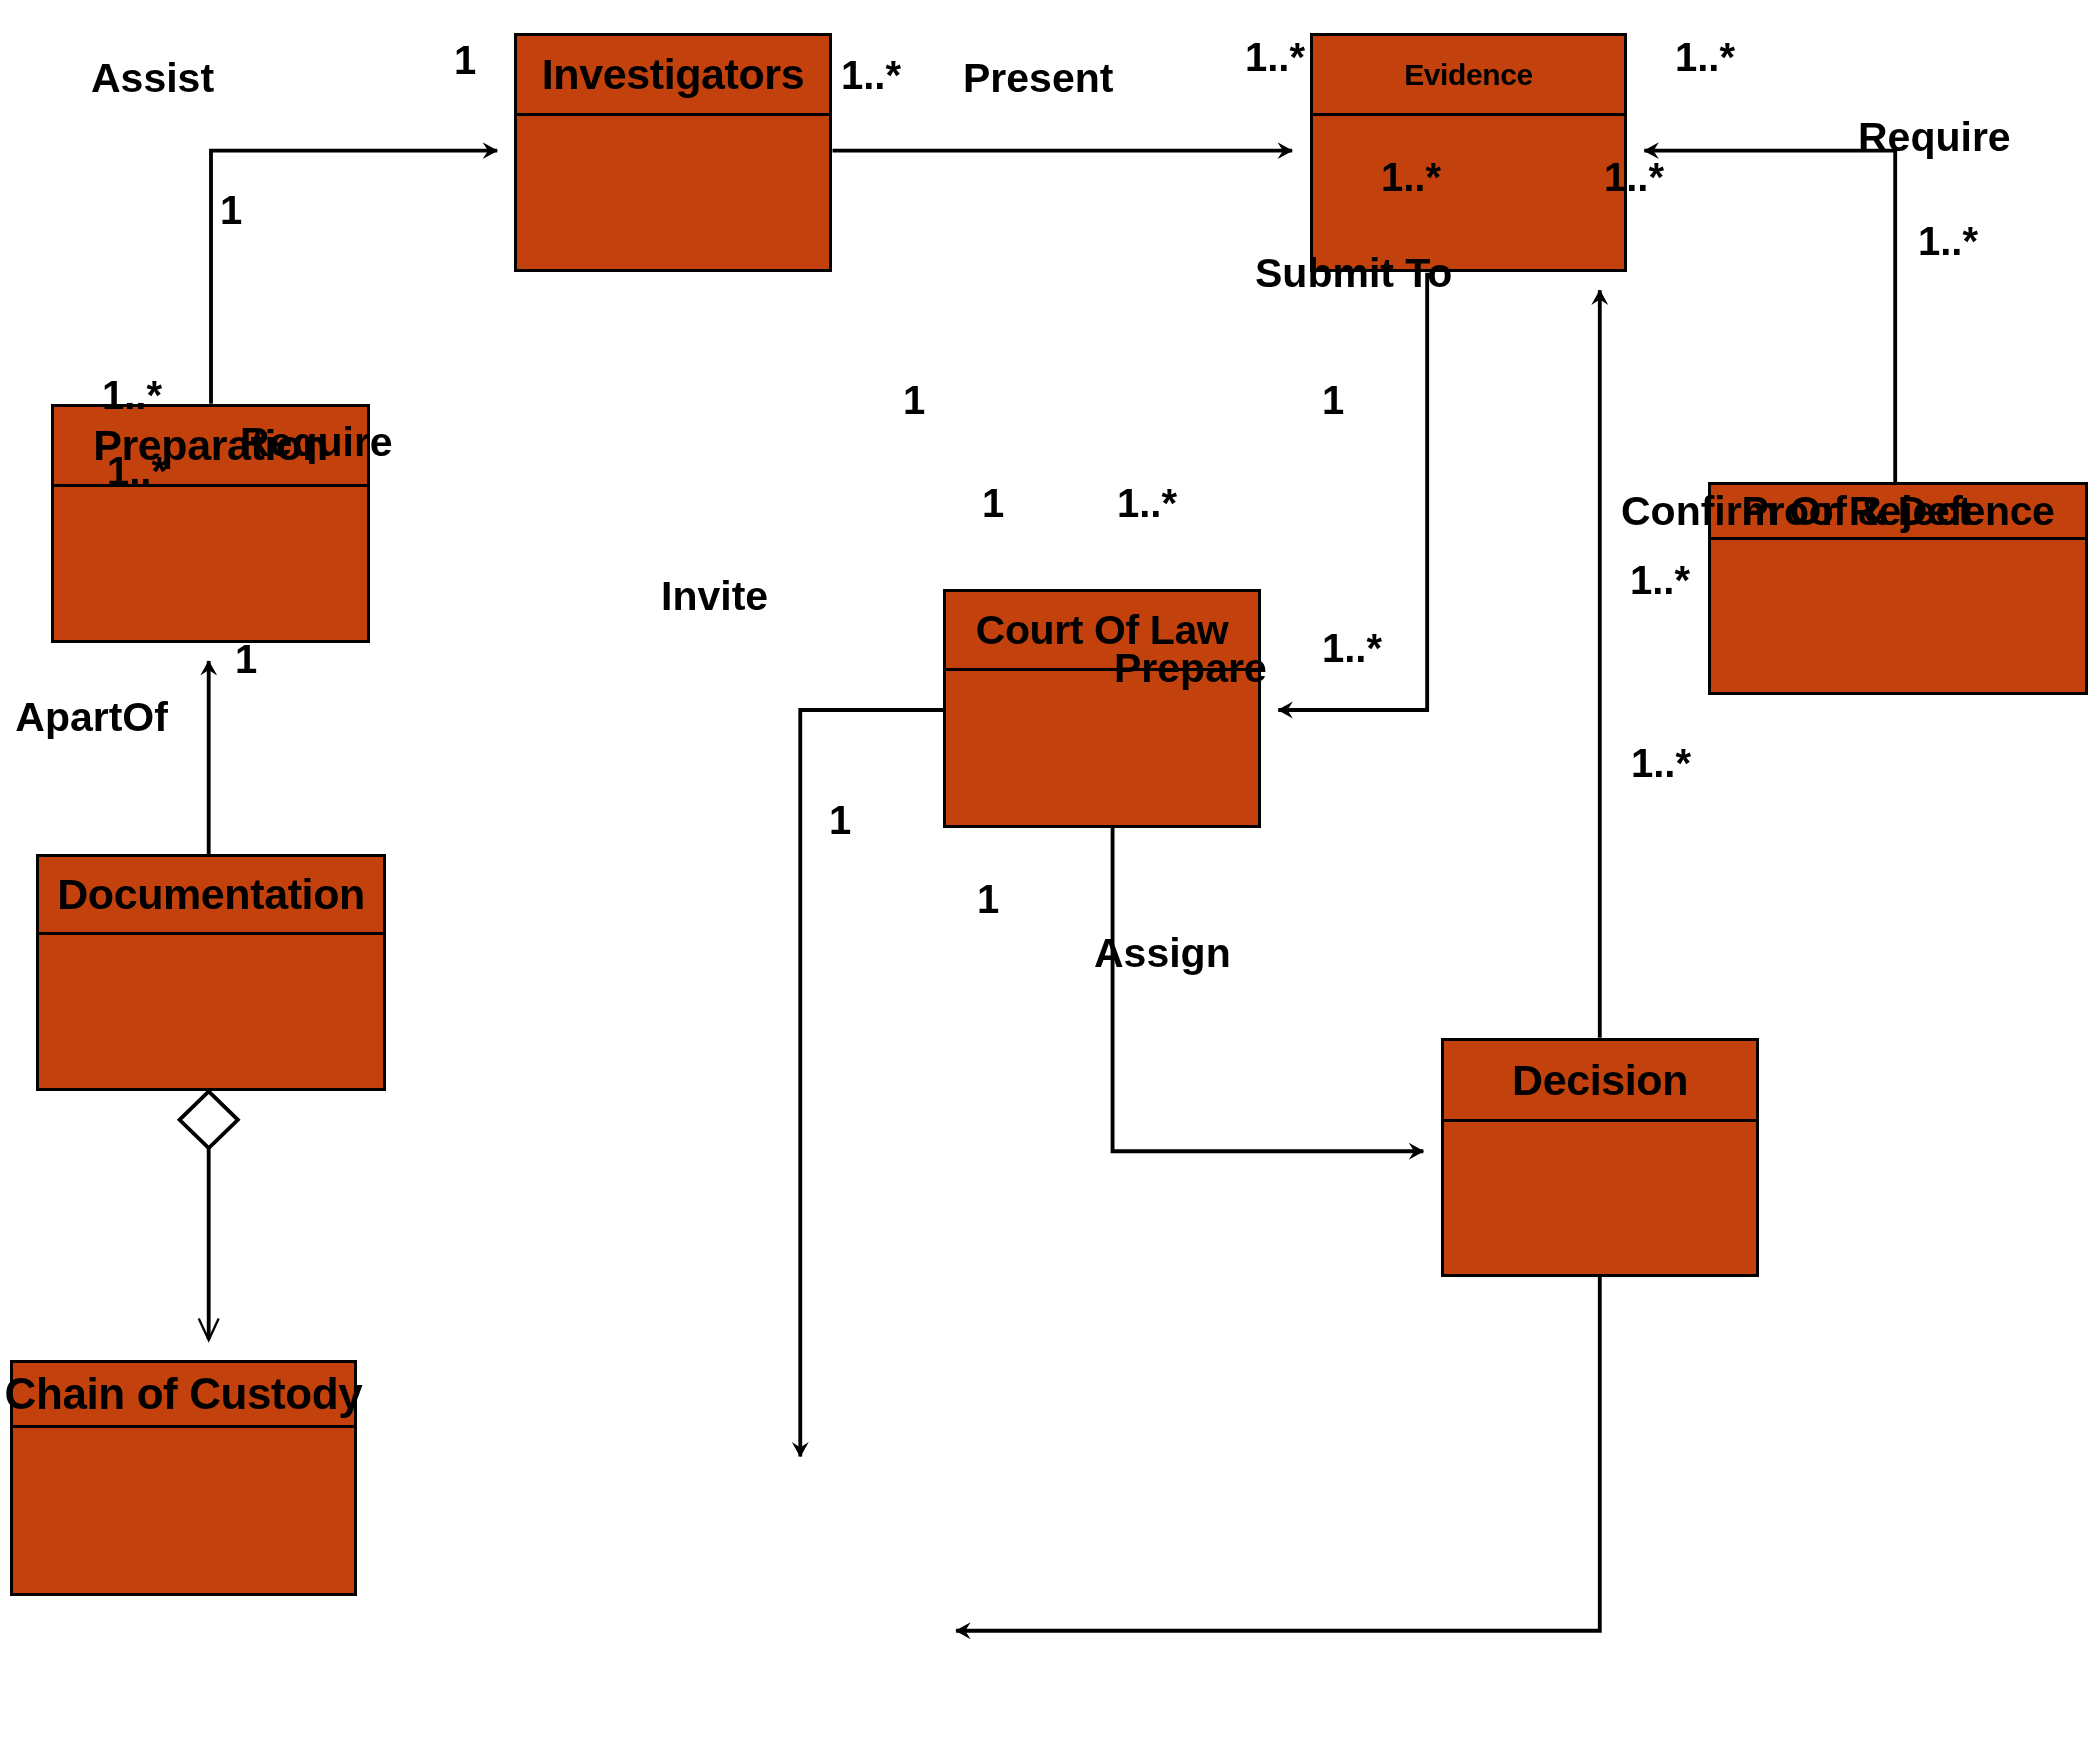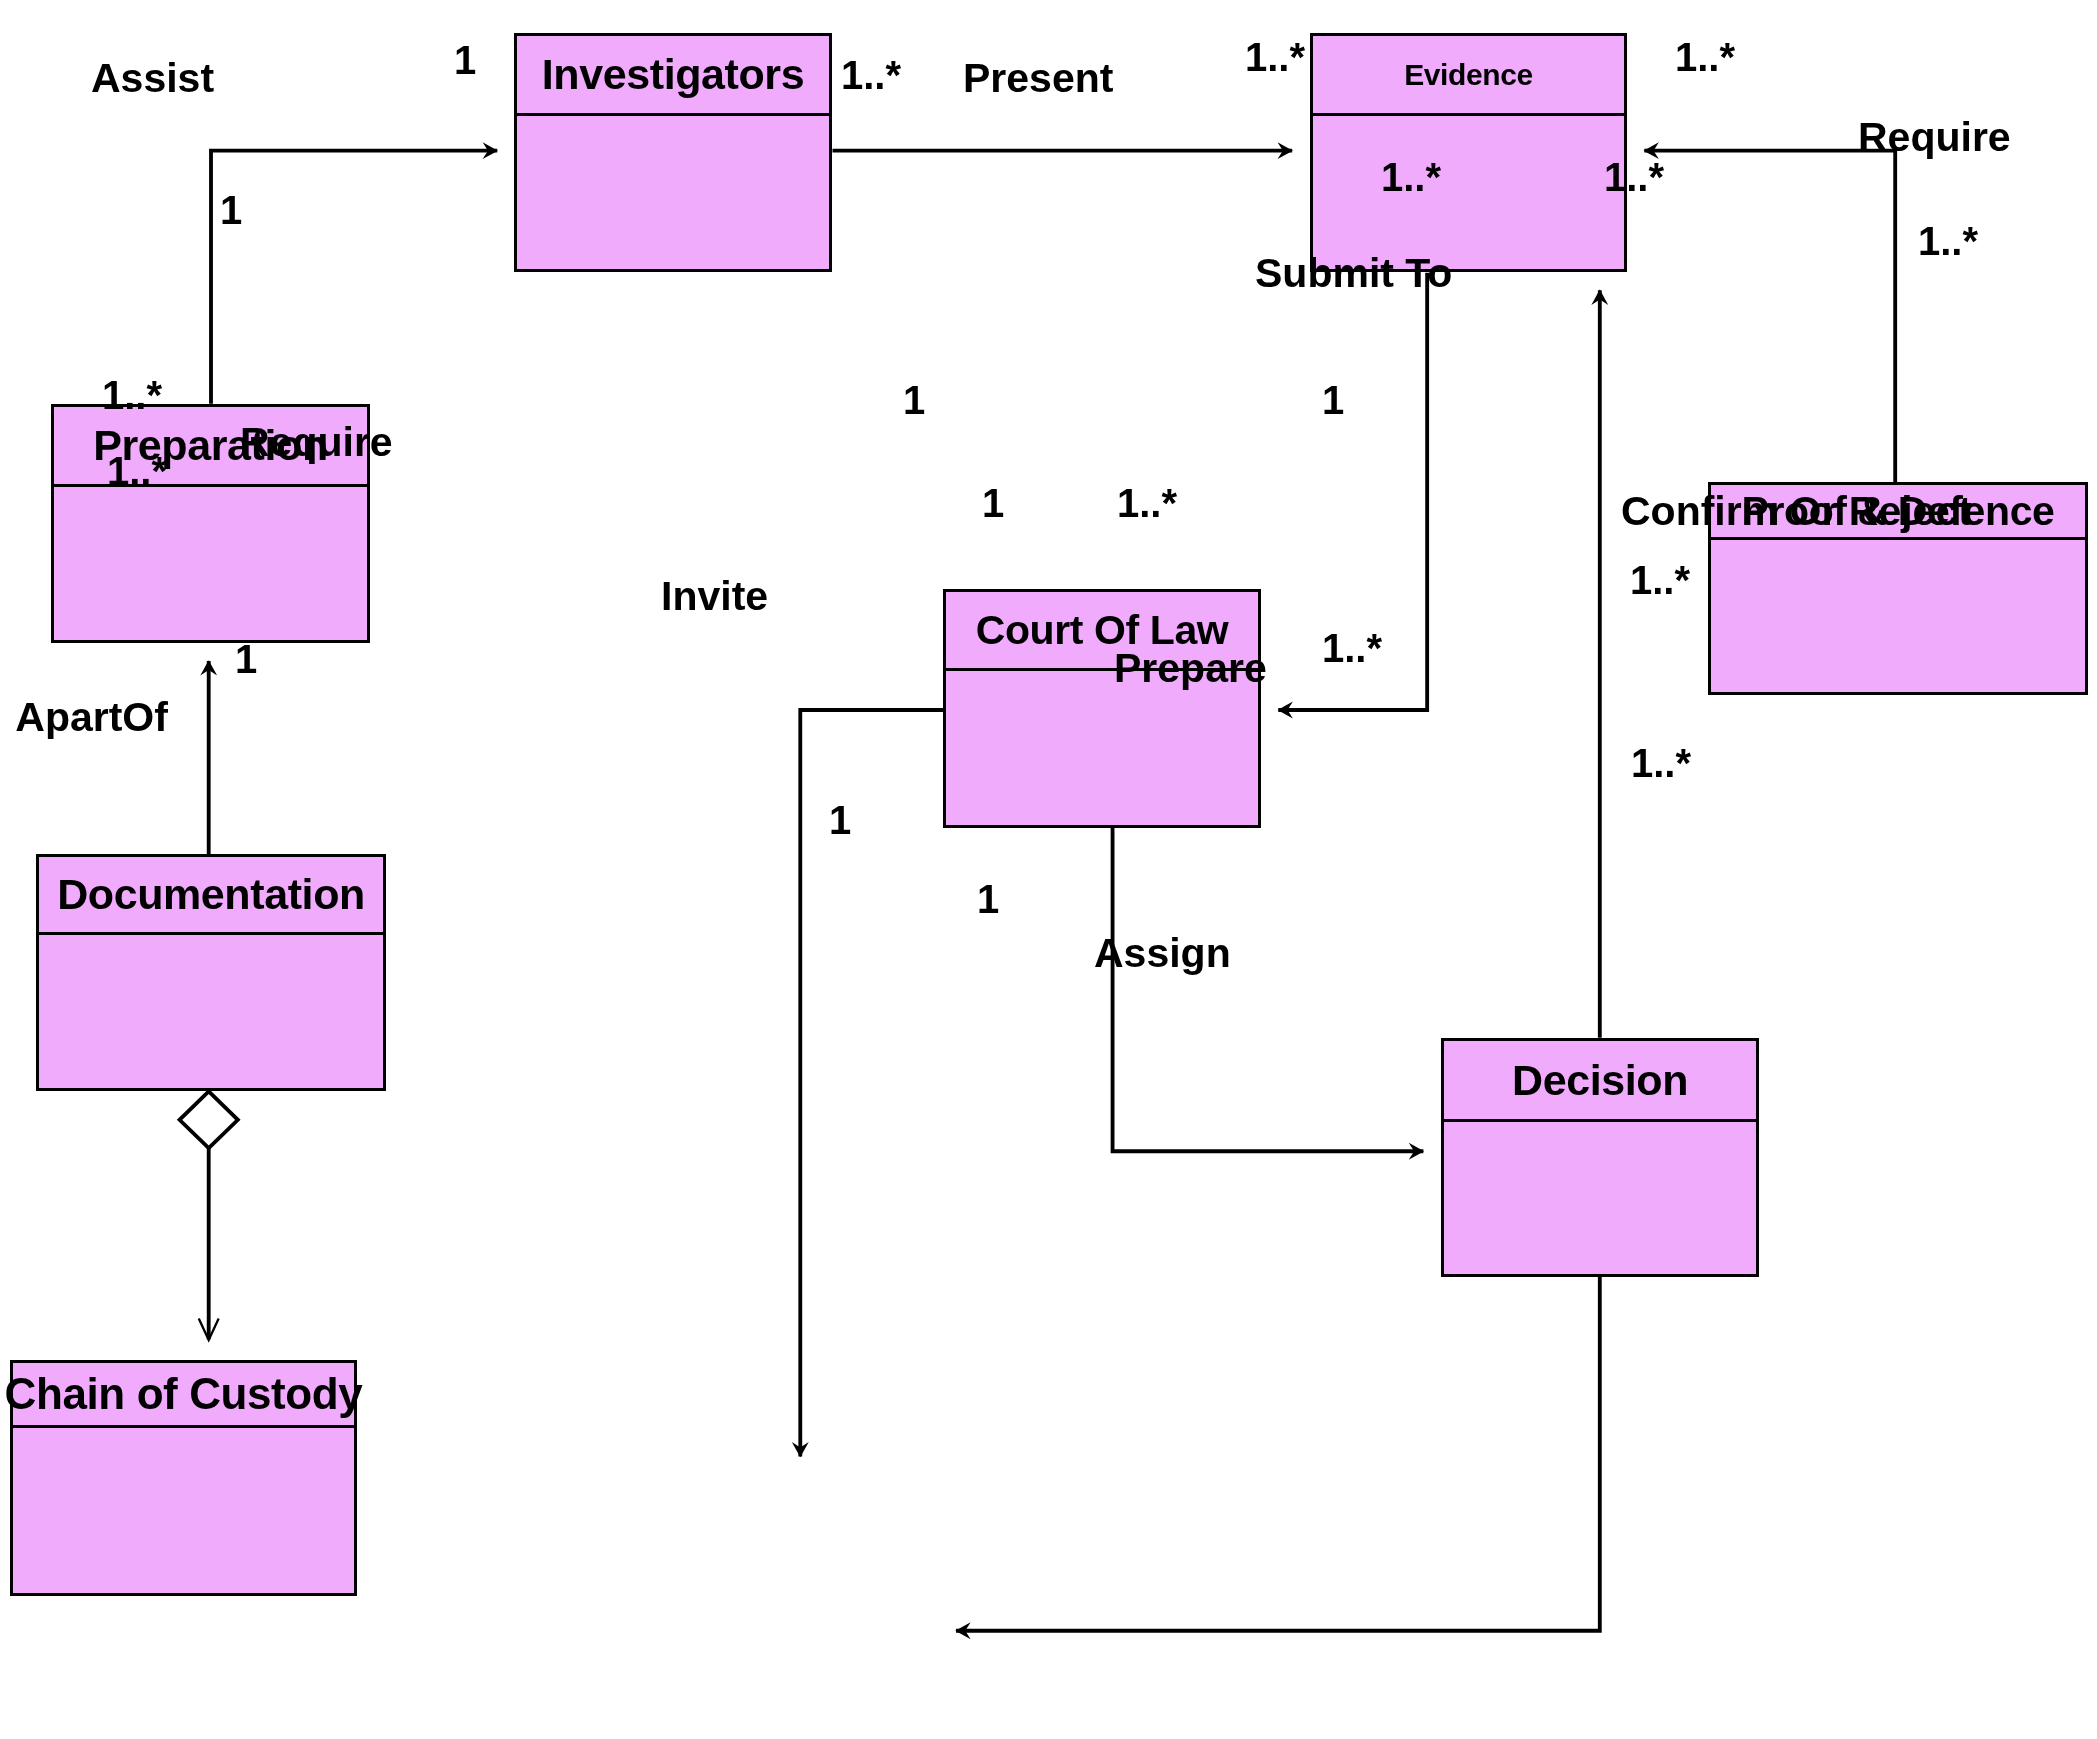--- a/index.html
+++ b/index.html
@@ -19,21 +19,21 @@
     position: absolute;
     left: 0; top: 0;
     width: 2097px;
     height: 1740px;
     pointer-events: none;
   }
   .uml-class {
     position: absolute;
     box-sizing: border-box;
     border: 3.8px solid #000000;
-    background: #f0abfc;
+    background: #c2410c;
     display: flex;
     flex-direction: column;
   }
   .uml-class-name {
     box-sizing: border-box;
     border-bottom: 3.8px solid #000000;
     display: flex;
     align-items: center;
     justify-content: center;
     font-weight: bold;

